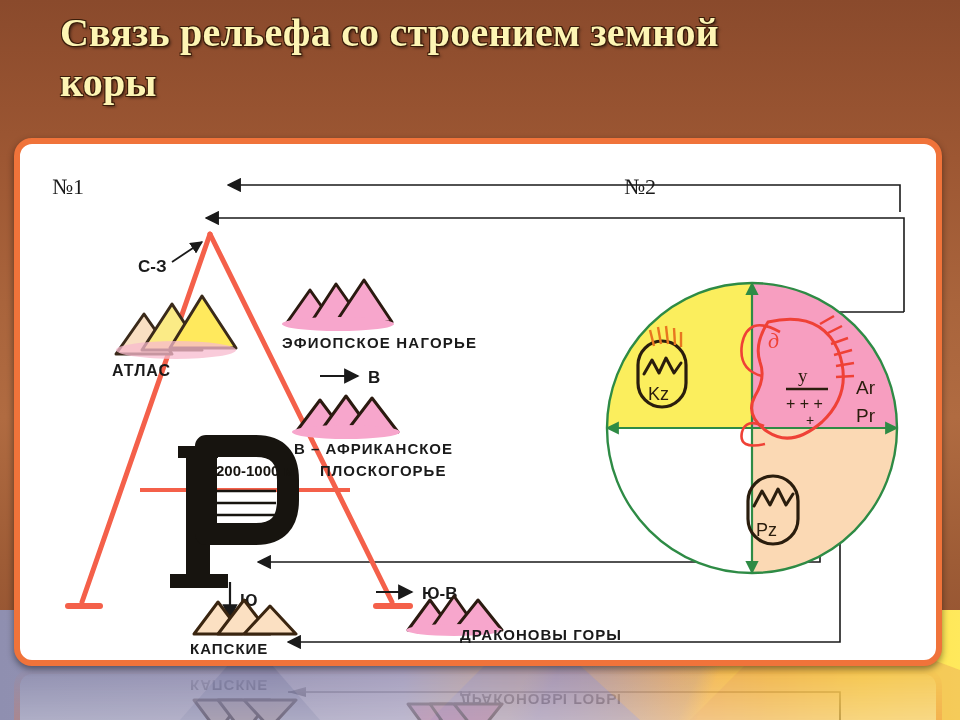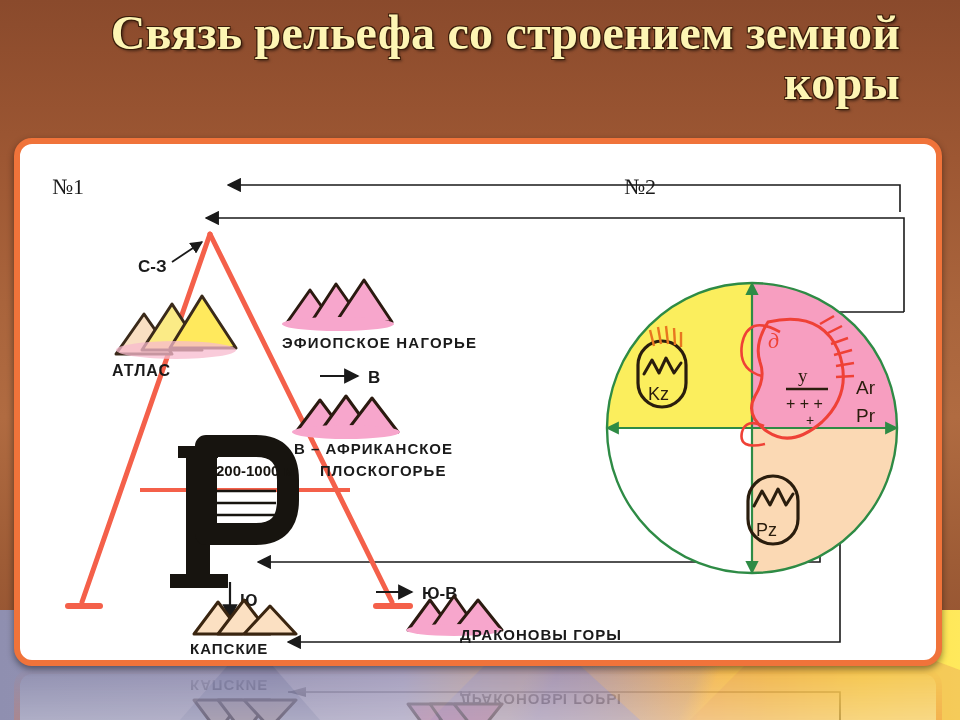--- a/index.html
+++ b/index.html
@@ -21,24 +21,24 @@
       #f0b05e 70%, #f7c64a 80%, #ffe14a 90%, #ffe95c 100%);
   }
   #bottom-band:after{
     content:"";position:absolute;left:0;top:0;width:100%;height:100%;
     background:linear-gradient(115deg,rgba(140,140,180,.0) 55%,rgba(150,140,190,.45) 58%,rgba(140,135,185,.2) 72%,rgba(0,0,0,0) 74%);
   }
 
   
   #title{
     position:absolute;left:0;top:8px;width:960px;
-    text-align:right;
+    text-align:left;
     font-family:"Liberation Serif", serif;
     font-weight:bold;
-    font-size:48px;line-height:50px;
+    font-size:40px;line-height:50px;
     color:#fdf5b4;
     letter-spacing:.2px;
     text-shadow:
       1px 1px 0 #3a1d0a, -1px 1px 0 #3a1d0a, 1px -1px 0 #3a1d0a, -1px -1px 0 #3a1d0a,
       2px 2px 3px rgba(0,0,0,.55);
     white-space:pre-line;
     padding:0 60px;box-sizing:border-box;
   }
 
   

